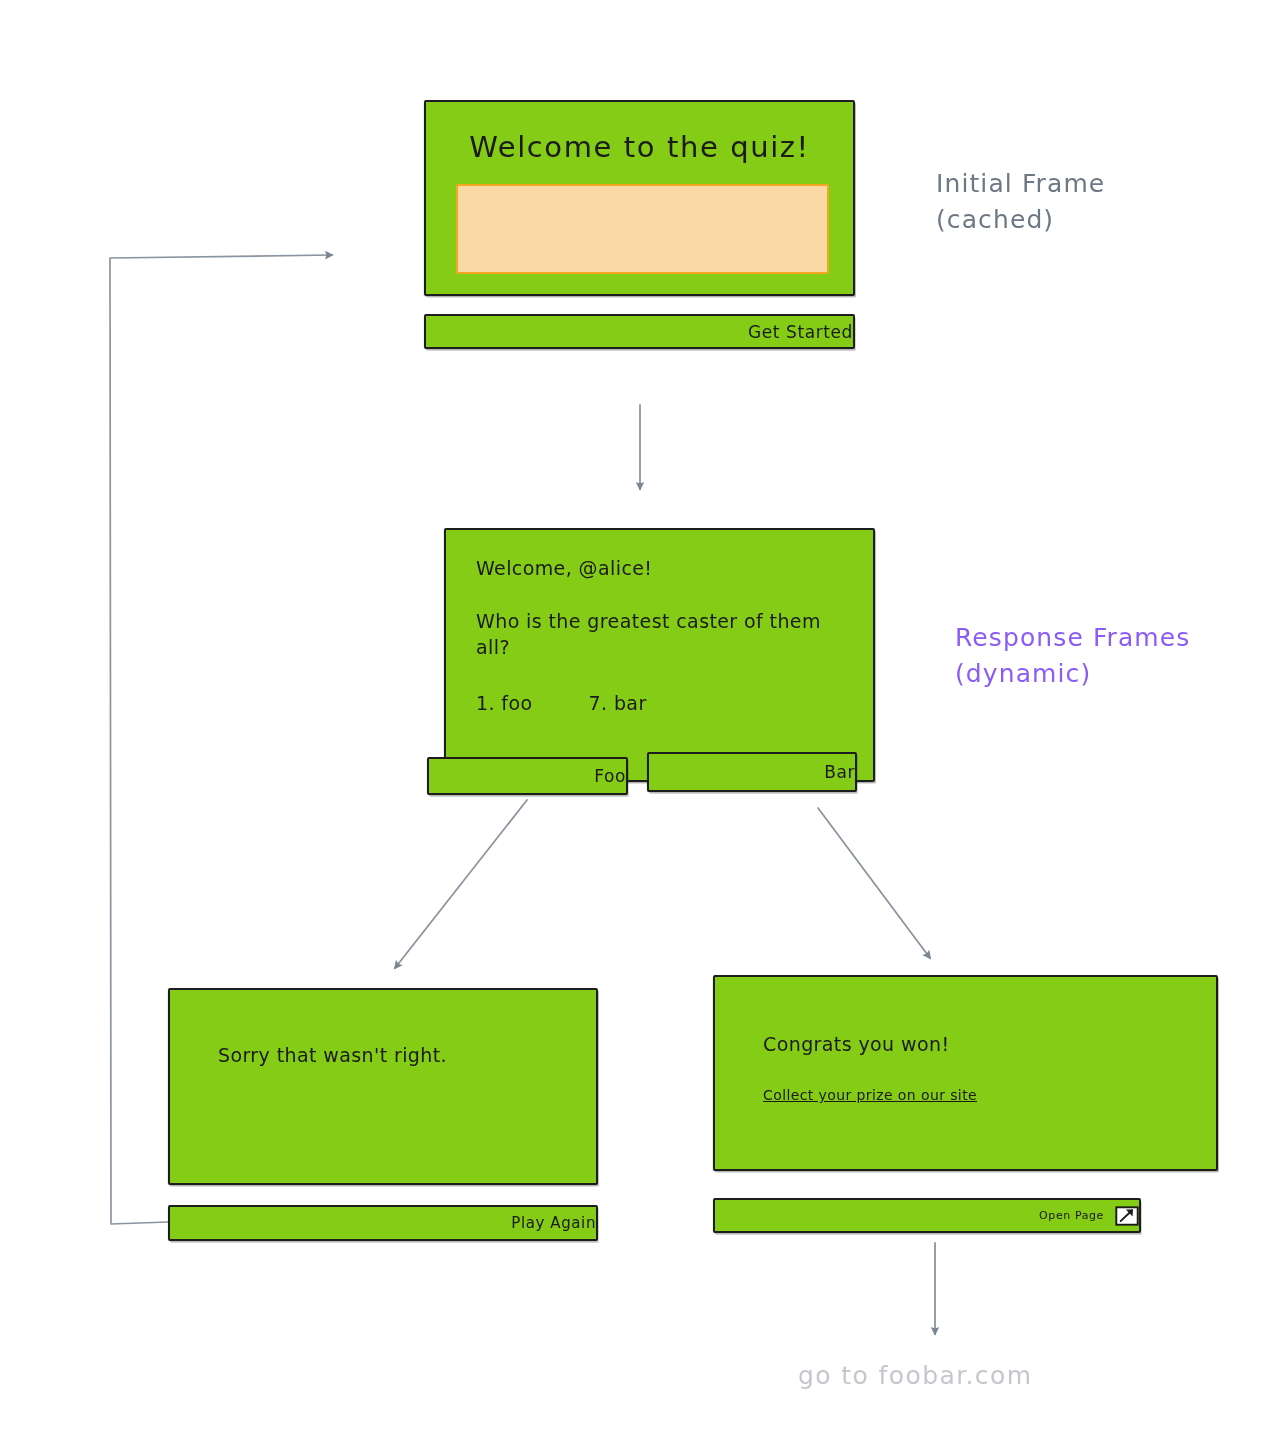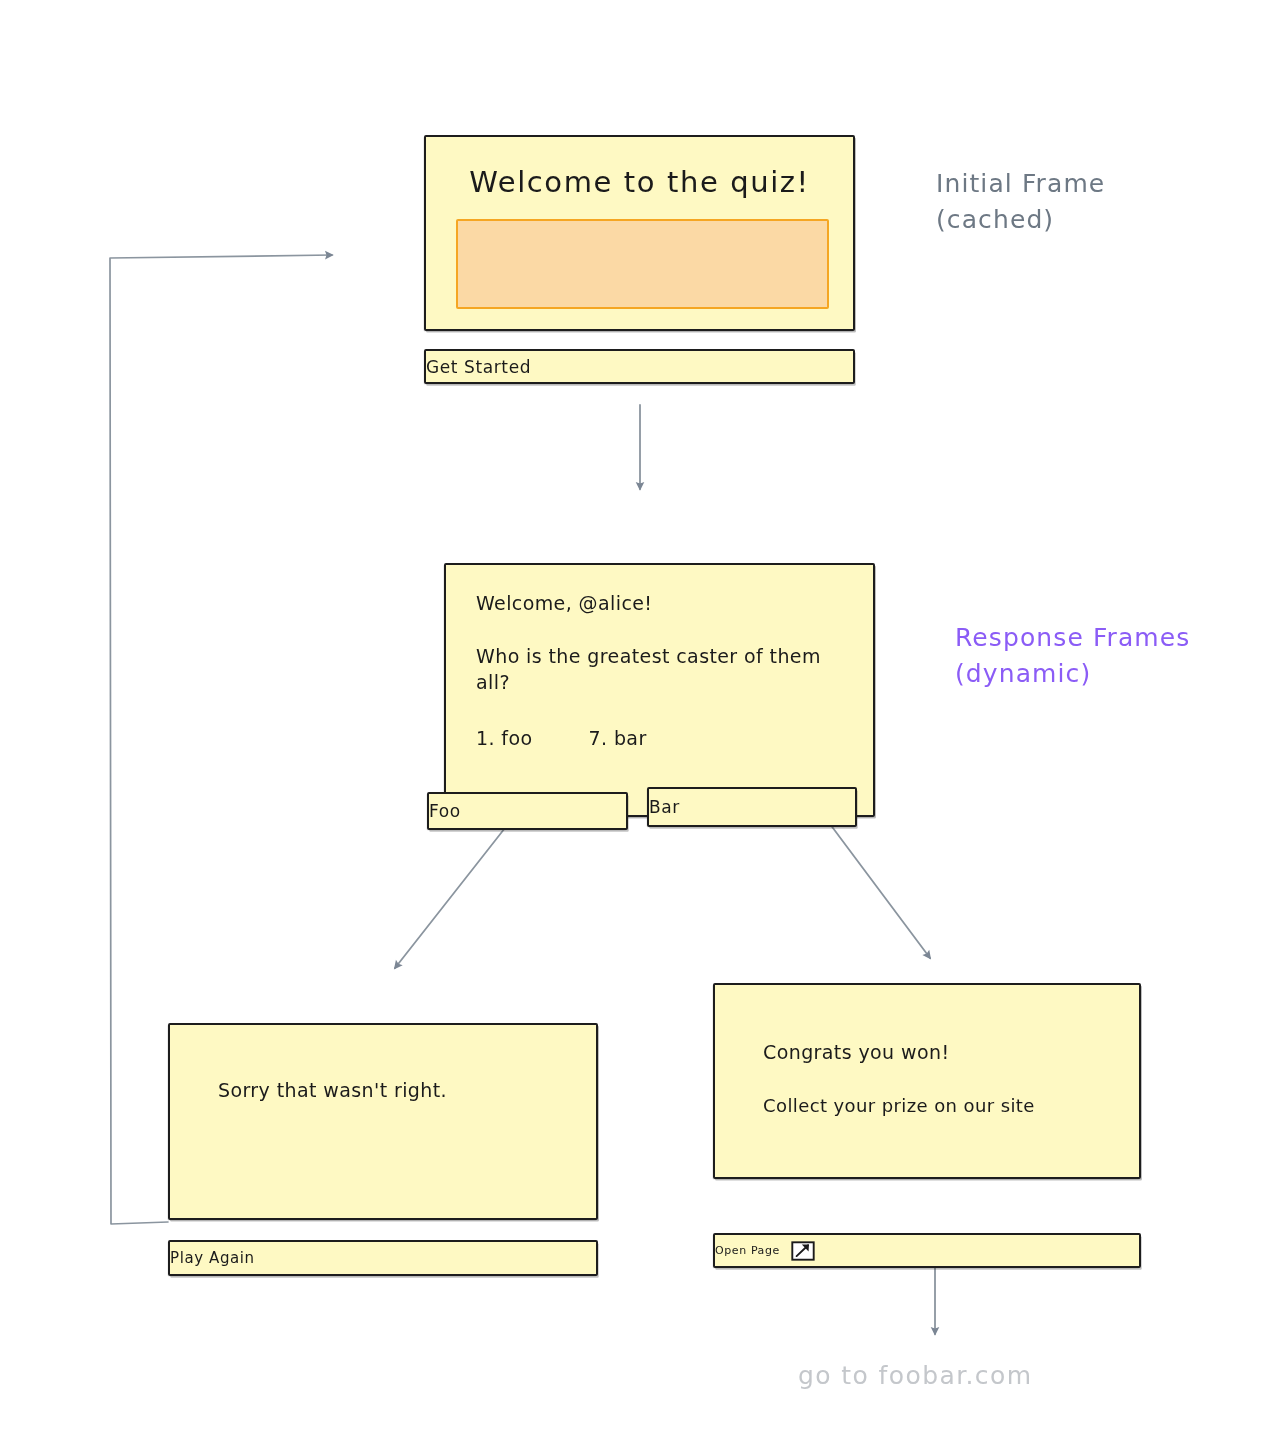--- a/index.html
+++ b/index.html
@@ -24,36 +24,35 @@
   .svg-layer {
     position: absolute;
     left: 0; top: 0;
     width: 1271px;
     height: 1440px;
     pointer-events: none;
   }
   .node {
     position: absolute;
     box-sizing: border-box;
-    background: #fef9c3;
-    margin-top: 35px;
+    background: #84cc16;
   }
   
   .frame {
     border: 2.2px solid #1d1d1d;
     border-radius: 2px;
     box-shadow: 1.5px 2px 0 -0.5px rgba(40,40,40,0.30),
                 -1px 1px 0 -0.5px rgba(60,60,60,0.18);
   }
   .btn {
     border: 2px solid #1d1d1d;
     border-radius: 2px;
     display: flex;
     align-items: center;
-    justify-content: flex-start;
+    justify-content: flex-end;
     box-shadow: 1.5px 2.5px 0 -0.8px rgba(40,40,40,0.28),
                 -1px 1px 0 -0.6px rgba(60,60,60,0.16);
   }
   .btn-label {
     font-family: "DejaVu Sans", sans-serif;
     font-size: 17px;
     color: #1b1b1b;
     letter-spacing: 0.6px;
     white-space: nowrap;
     display: flex;
@@ -99,23 +98,23 @@
   #q-choices       { position:absolute; left: 30px; top: 162px; font-size: 19px; }
   #q-choices span.gap { display:inline-block; width: 56px; }
   #btn-foo         { left: 427px; top: 757px; width: 201px; height: 38px; }
   #btn-bar         { left: 647px; top: 752px; width: 210px; height: 40px; }
 
   #frame-wrong     { left: 168px; top: 988px; width: 430px; height: 197px; }
   #wrong-text      { position:absolute; left: 48px; top: 54px; font-size: 19px; }
   #btn-play-again  { left: 168px; top: 1205px; width: 430px; height: 36px; }
   #btn-play-again .btn-label { font-size: 15px; }
 
-  #frame-win       { left: 713px; top: 948px; width: 428px; height: 196px; }
+  #frame-win       { left: 713px; top: 975px; width: 505px; height: 196px; }
   #win-line1       { position:absolute; left: 48px; top: 56px; font-size: 19px; }
-  #win-line2       { position:absolute; left: 48px; top: 110px; font-size: 18px; }
+  #win-line2       { position:absolute; left: 48px; top: 110px; font-size: 14px; text-decoration: underline; }
   #btn-open-page   { left: 713px; top: 1198px; width: 428px; height: 35px; }
   #btn-open-page .btn-label { font-size: 11px; }
 
   #ann-initial     { left: 936px; top: 166px; font-size: 25px; color: #6d7884; }
   #ann-response    { left: 955px; top: 620px; font-size: 25px; color: #8b5cf6; }
   #ann-goto        { left: 798px; top: 1358px; font-size: 25px; color: #c4c7cb;
                      letter-spacing: 1.4px; }
 </style>
 </head>
 <body>

